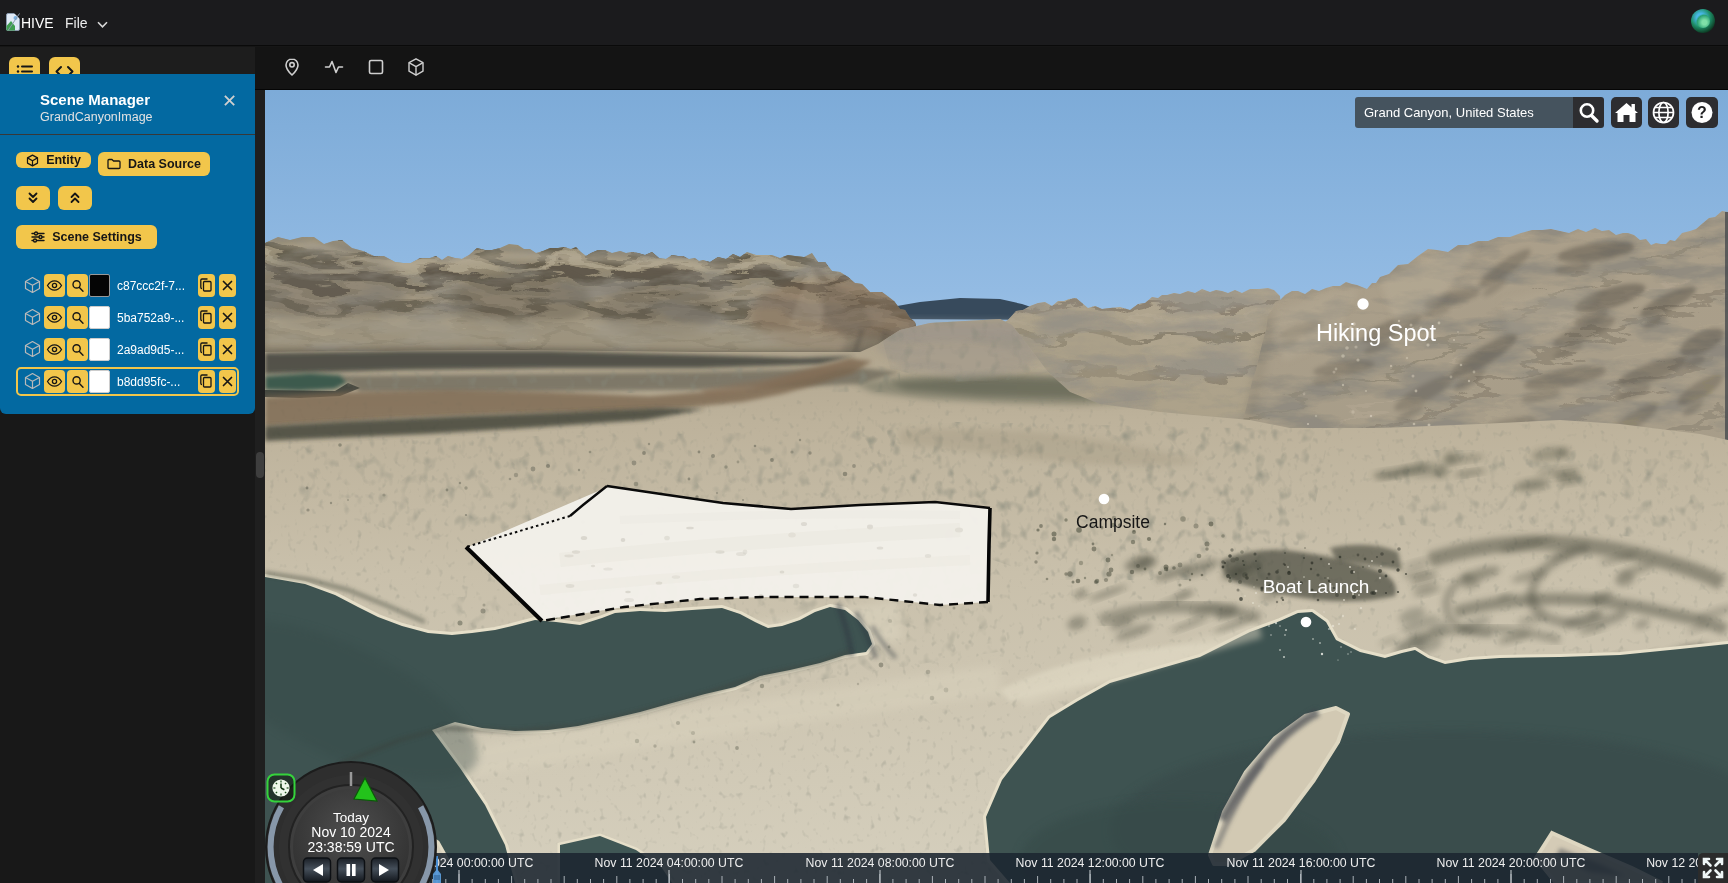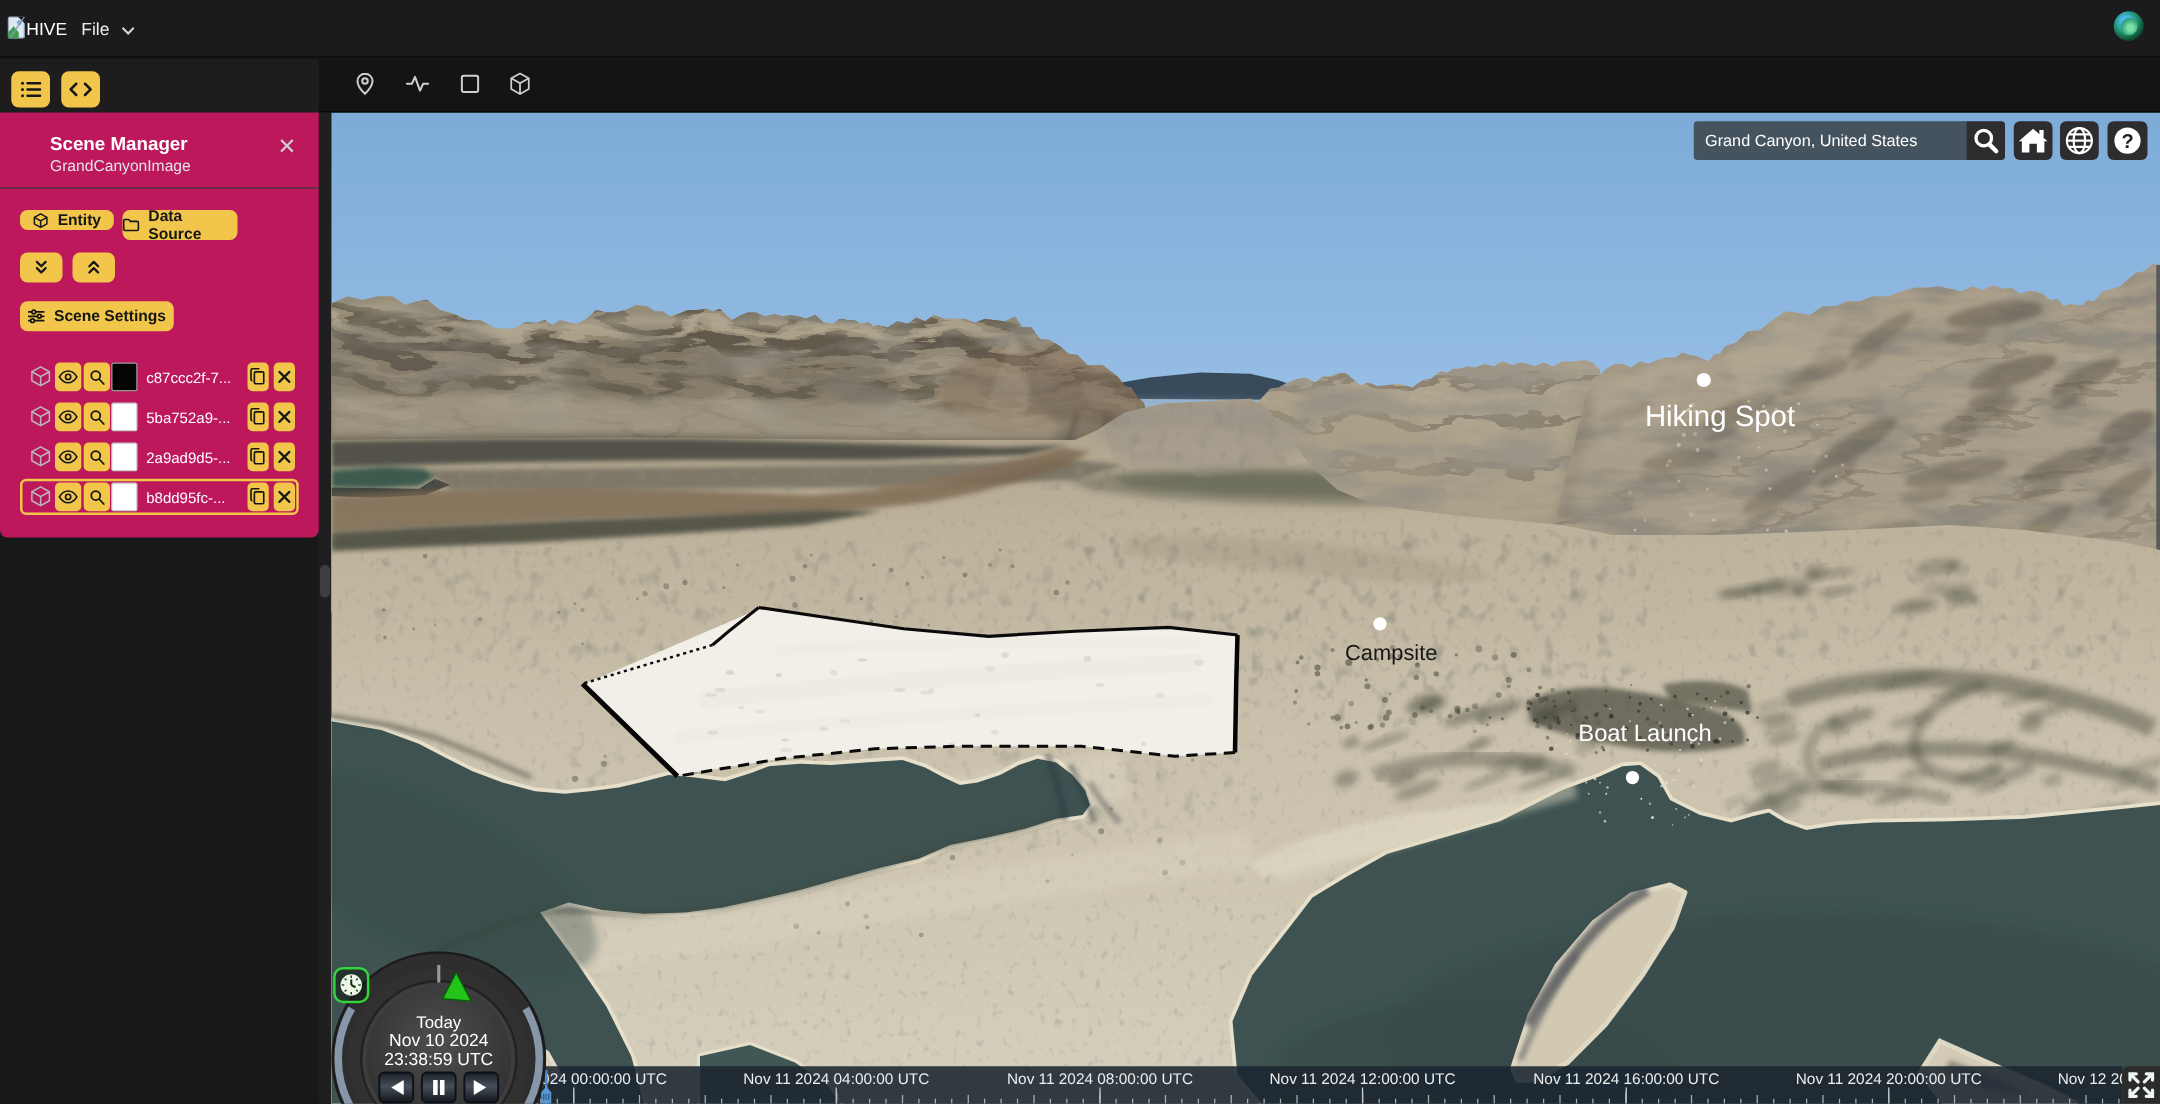--- a/index.html
+++ b/index.html
@@ -14,21 +14,21 @@
      background:radial-gradient(circle at 40% 35%, #49b8e8 18%, #1e8f68 45%, #0d3a22 75%, #04140c 100%); }
   #avatar:after{content:"";position:absolute;left:5px;top:5px;width:14px;height:14px;border-radius:50%;
      background:radial-gradient(circle at 60% 60%, #7fe0a8 20%, #2aa174 60%, transparent 75%);}
   #toolbar2 { position:absolute; left:0; top:47px; width:1728px; height:43px; background:#141414; border-bottom:1px solid #050505; }
   #toolbar2 .left { position:absolute; left:0; top:0; width:255px; height:43px; background:#1d1d1d; }
   .ybtn { position:absolute; width:31px; height:29px; background:#f2c64b; border-radius:6px; top:10px; }
   .mapicon { position:absolute; top:9px; width:22px; height:22px; }
   #sidebg { position:absolute; left:0; top:90px; width:265px; height:793px; background:#181818; }
   #strack { position:absolute; left:255px; top:90px; width:10px; height:793px; background:#1f1f1f; }
   #sthumb { position:absolute; left:256px; top:452px; width:8px; height:26px; background:#3e3e3e; border-radius:4px; }
-  #panel { position:absolute; left:0; top:90px; width:255px; height:340px; background:#be185d; border-radius:0 0 6px 6px; }
+  #panel { position:absolute; left:0; top:74px; width:255px; height:340px; background:#0369a1; border-radius:0 0 6px 6px; }
   #panel h1 { color:#fff; font-size:15px; font-weight:bold; position:absolute; left:40px; top:17px; }
   #panel .sub { color:#e3e3e3; font-size:12.5px; position:absolute; left:40px; top:36px; }
   #panel .close { position:absolute; right:18px; top:20px; color:#cfcfcf; font-size:18px; line-height:14px;}
   #panel .sep { position:absolute; left:0; top:60px; width:255px; height:1px; background:#383838; }
   .pbtn { position:absolute; background:#f2c64b; border-radius:6px; color:#161616; font-size:12.5px;
      font-weight:bold; display:flex; align-items:center; justify-content:center; gap:7px; }
   .erow { position:absolute; left:0; width:255px; height:23px; }
   .erow .cube { position:absolute; left:24px; top:2px; width:17px; height:18px;}
   .ebtn { position:absolute; top:0; width:21px; height:23px; background:#f2c64b; border-radius:4px; }
   .sw { position:absolute; left:89px; top:0; width:21px; height:23px; border-radius:2px;}
@@ -955,36 +955,36 @@
   <h1>Scene Manager</h1>
   <div class="sub">GrandCanyonImage</div>
   <div class="close">✕</div>
   <div class="sep"></div>
   <div class="pbtn" style="left:16px; top:78px; width:75px; height:16px;">
     <svg width="13" height="13" viewBox="0 0 14 14" fill="none" stroke="#161616" stroke-width="1.3" stroke-linejoin="round">
         <path d="M7 1.2 L12.4 4.2 L12.4 9.8 L7 12.8 L1.6 9.8 L1.6 4.2 Z"></path>
         <path d="M1.6 4.2 L7 7.2 L12.4 4.2 M7 7.2 L7 12.8"></path>
       </svg>
     Entity</div>
-  <div class="pbtn" style="left:98px; top:78px; width:92px; height:24px;">
+  <div class="pbtn" style="left:98px; top:78px; width:112px; height:24px;">
     <svg width="14" height="12" viewBox="0 0 14 12" fill="none" stroke="#161616" stroke-width="1.3" stroke-linejoin="round">
         <path d="M1 2.5 C1 1.9 1.4 1.5 2 1.5 L5 1.5 L6.5 3 L12 3 C12.6 3 13 3.4 13 4 L13 9.5 C13 10.1 12.6 10.5 12 10.5 L2 10.5 C1.4 10.5 1 10.1 1 9.5 Z"></path>
       </svg>
     Data Source</div>
   <div class="pbtn" style="left:16px; top:112px; width:34px; height:24px;">
     <svg width="14" height="14" viewBox="0 0 14 14" fill="none" stroke="#161616" stroke-width="1.8" stroke-linecap="round" stroke-linejoin="round">
         <path d="M3.5 2.5 L7 6 L10.5 2.5 M3.5 7.5 L7 11 L10.5 7.5"></path>
       </svg>
     </div>
   <div class="pbtn" style="left:58px; top:112px; width:34px; height:24px;">
     <svg width="14" height="14" viewBox="0 0 14 14" fill="none" stroke="#161616" stroke-width="1.8" stroke-linecap="round" stroke-linejoin="round">
         <path d="M3.5 6 L7 2.5 L10.5 6 M3.5 11 L7 7.5 L10.5 11"></path>
       </svg>
     </div>
-  <div class="pbtn" style="left:16px; top:151px; width:123px; height:24px;">
+  <div class="pbtn" style="left:16px; top:151px; width:141px; height:24px;">
     <svg width="14" height="12" viewBox="0 0 14 12" fill="none" stroke="#161616" stroke-width="1.4" stroke-linecap="round">
         <path d="M1 2.5 H13 M1 6 H13 M1 9.5 H13"></path>
         <circle cx="5" cy="2.5" r="1.5" fill="#f2c64b"></circle>
         <circle cx="9.5" cy="6" r="1.5" fill="#f2c64b"></circle>
         <circle cx="4" cy="9.5" r="1.5" fill="#f2c64b"></circle>
       </svg>
     Scene Settings</div>
   <div class="erow" style="top:200px;">
       <svg class="cube" viewBox="0 0 17 18" fill="none" stroke="#b9b9b9" stroke-width="1.2" stroke-linejoin="round">
         <path d="M8.5 1.5 L15.5 5.4 L15.5 12.6 L8.5 16.5 L1.5 12.6 L1.5 5.4 Z"></path>

